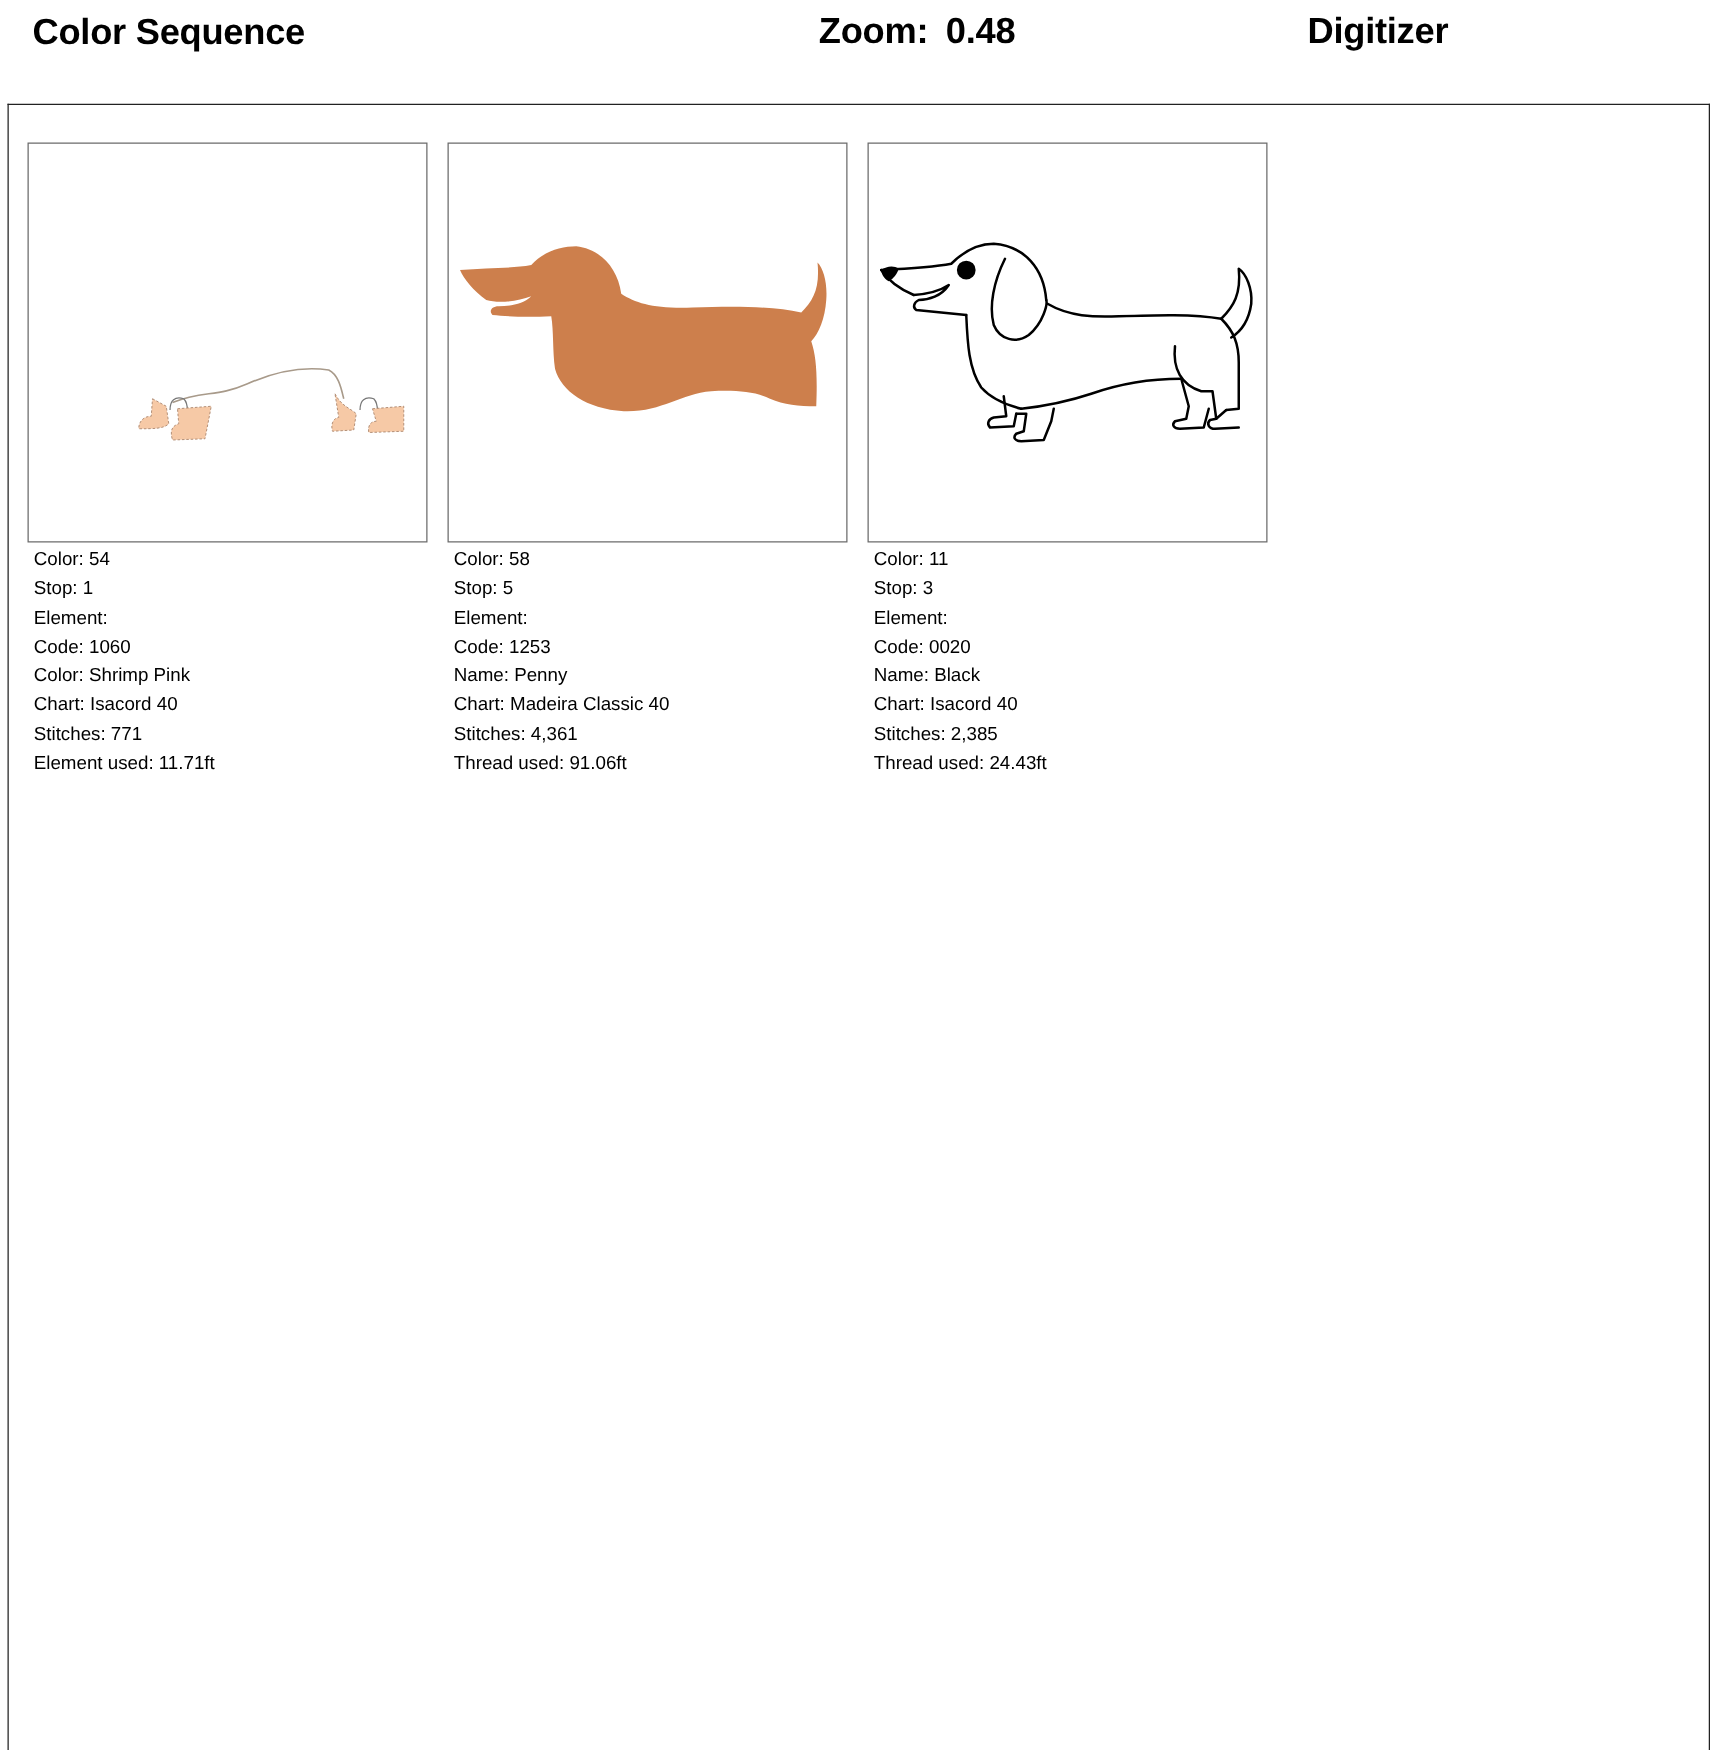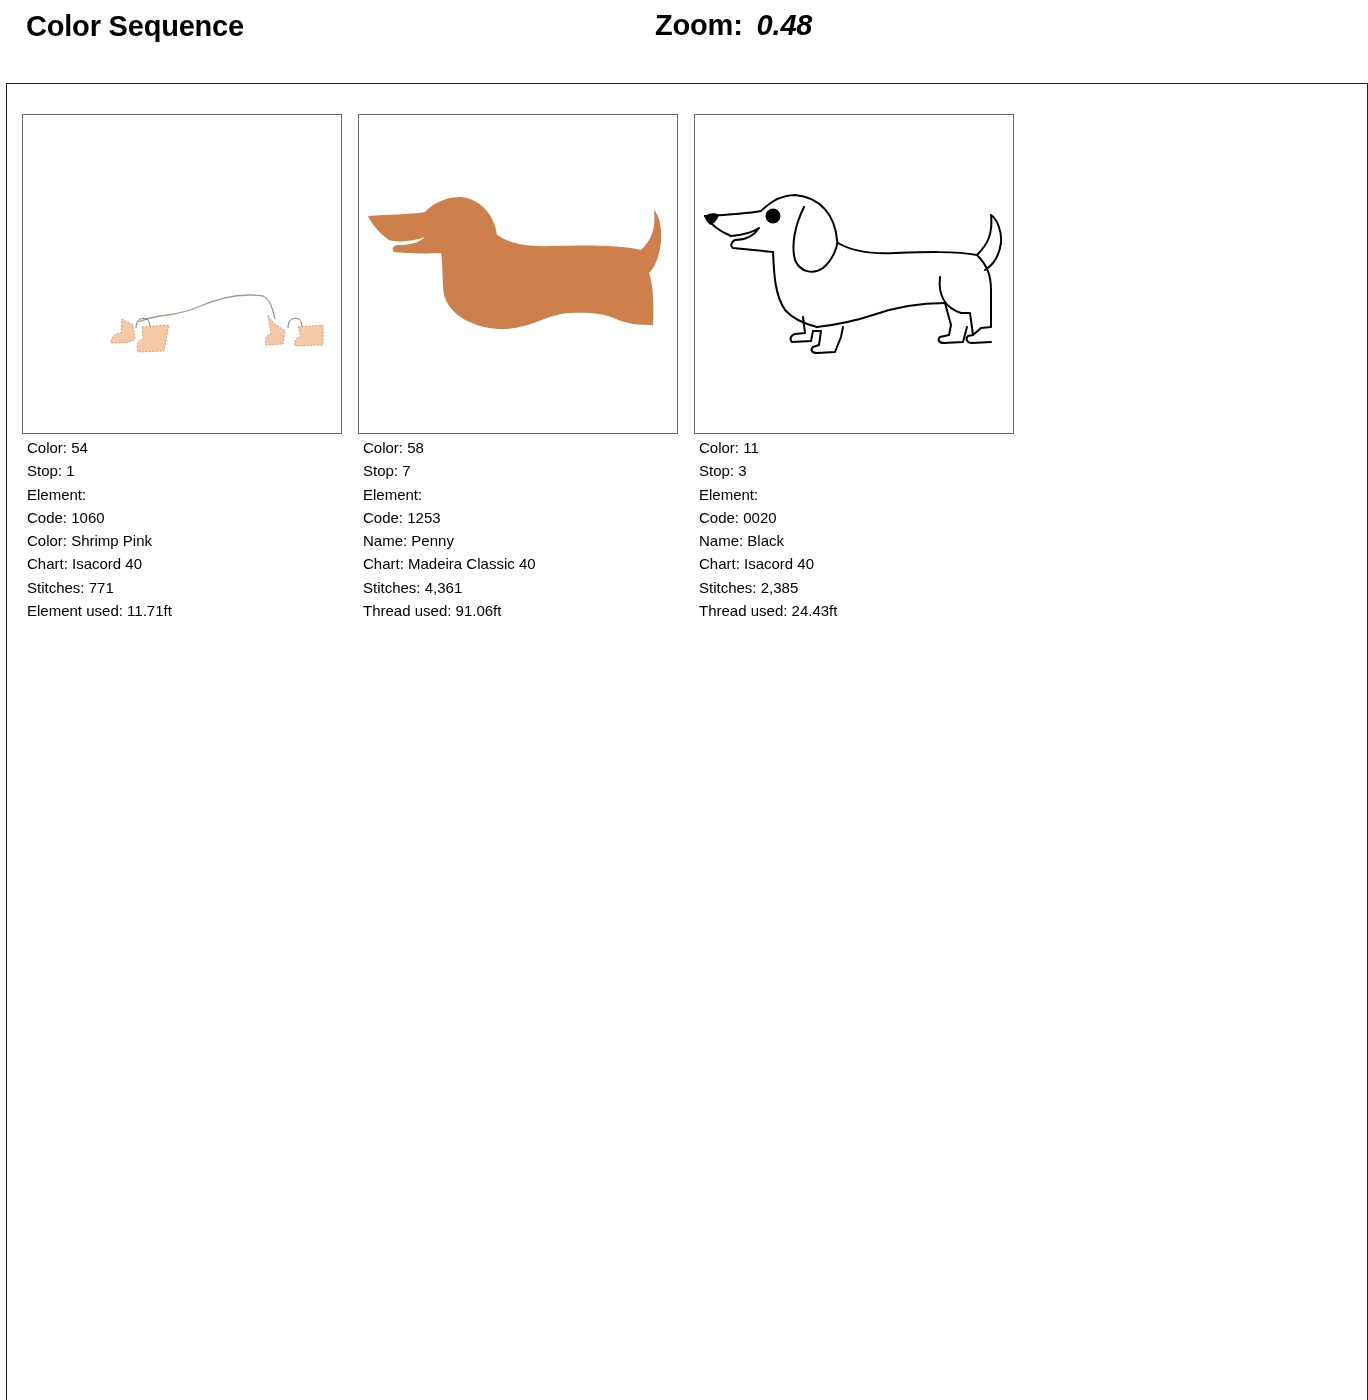--- a/index.html
+++ b/index.html
@@ -1,36 +1,37 @@
 <!DOCTYPE html>
 <html><head>
 <meta charset="utf-8">
 <style>
   html, body { margin: 0; padding: 0; background: #ffffff; }
   body { width: 1368px; height: 1400px; position: relative; overflow: hidden;
          font-family: "Liberation Sans", sans-serif; color: #000; }
   .hdr { position: absolute; font-weight: bold; font-size: 29px; line-height: 34px; letter-spacing: -0.2px; }
   #title { left: 26px; top: 9px; }
   #zoom { left: 655px; top: 8px; }
-  #zoom .zv { margin-left: 14px; font-style: italic; }
+  #zoom .zv { margin-left: 14px; }
   #app { left: 1046px; top: 8px; }
   .frame { position: absolute; left: 6px; top: 83px; width: 1360px; height: 1330px;
            border: 1px solid #222; border-bottom: none; }
   .card { position: absolute; top: 114px; width: 320px; }
   .thumb { width: 318px; height: 318px; border: 1px solid #6b6b6b; background: #fff; position: relative; }
   .thumb svg { position: absolute; left: 0; top: 0; width: 318px; height: 318px; }
   .info { margin-top: 2px; padding-left: 5px; font-size: 15px; line-height: 23.3px; }
   .info div { white-space: nowrap; }
 </style>
 </head>
 <body>
 
 <div class="hdr" id="title">Color Sequence</div>
 <div class="hdr" id="zoom"><span>Zoom:</span><span class="zv">0.48</span></div>
 <div class="hdr" id="app">
+  <div>Digitizer</div>
 </div>
 
 <div class="frame"></div>
 
 <div class="card" style="left:22px;">
   <div class="thumb">
     <svg viewBox="0 0 318 318">
       <path d="M115,207 C140,197 150,203 175,192 C200,181 220,178 240,181 C248,185 250,196 252,204" fill="none" stroke="#a89a8a" stroke-width="1.3"></path>
       <path d="M113,213 C113,205 117,202 124,204 C127,207 127,212 127,214" fill="none" stroke="#777" stroke-width="1"></path>
       <path d="M265,213 C265,205 269,202 276,204 C279,207 279,212 279,214" fill="none" stroke="#777" stroke-width="1"></path>
@@ -59,21 +60,21 @@
                C150,128 165,132 195,131 C230,130 260,130 282,135
                C292,125 297,115 295,95 C300,100 303,112 302,125 C301,140 296,152 290,158
                C294,170 295,185 294,210 C280,210 268,209 257,204 C245,198 228,197 210,198
                C185,200 170,215 140,214 C110,212 90,198 85,180 C83,165 84,150 82,138
                C60,139 45,138 35,137 C32,134 34,130 40,130 C50,130 60,128 66,122
                C55,126 40,128 30,125 C20,118 12,108 9,101 Z" fill="#cd7f4c"></path>
     </svg>
   </div>
   <div class="info">
     <div>Color: 58</div>
-    <div>Stop: 7</div>
+    <div>Stop: 5</div>
     <div>Element:</div>
     <div>Code: 1253</div>
     <div>Name: Penny</div>
     <div>Chart: Madeira Classic 40</div>
     <div>Stitches: 4,361</div>
     <div>Thread used: 91.06ft</div>
   </div>
 </div>
 
 <div class="card" style="left:694px;">

